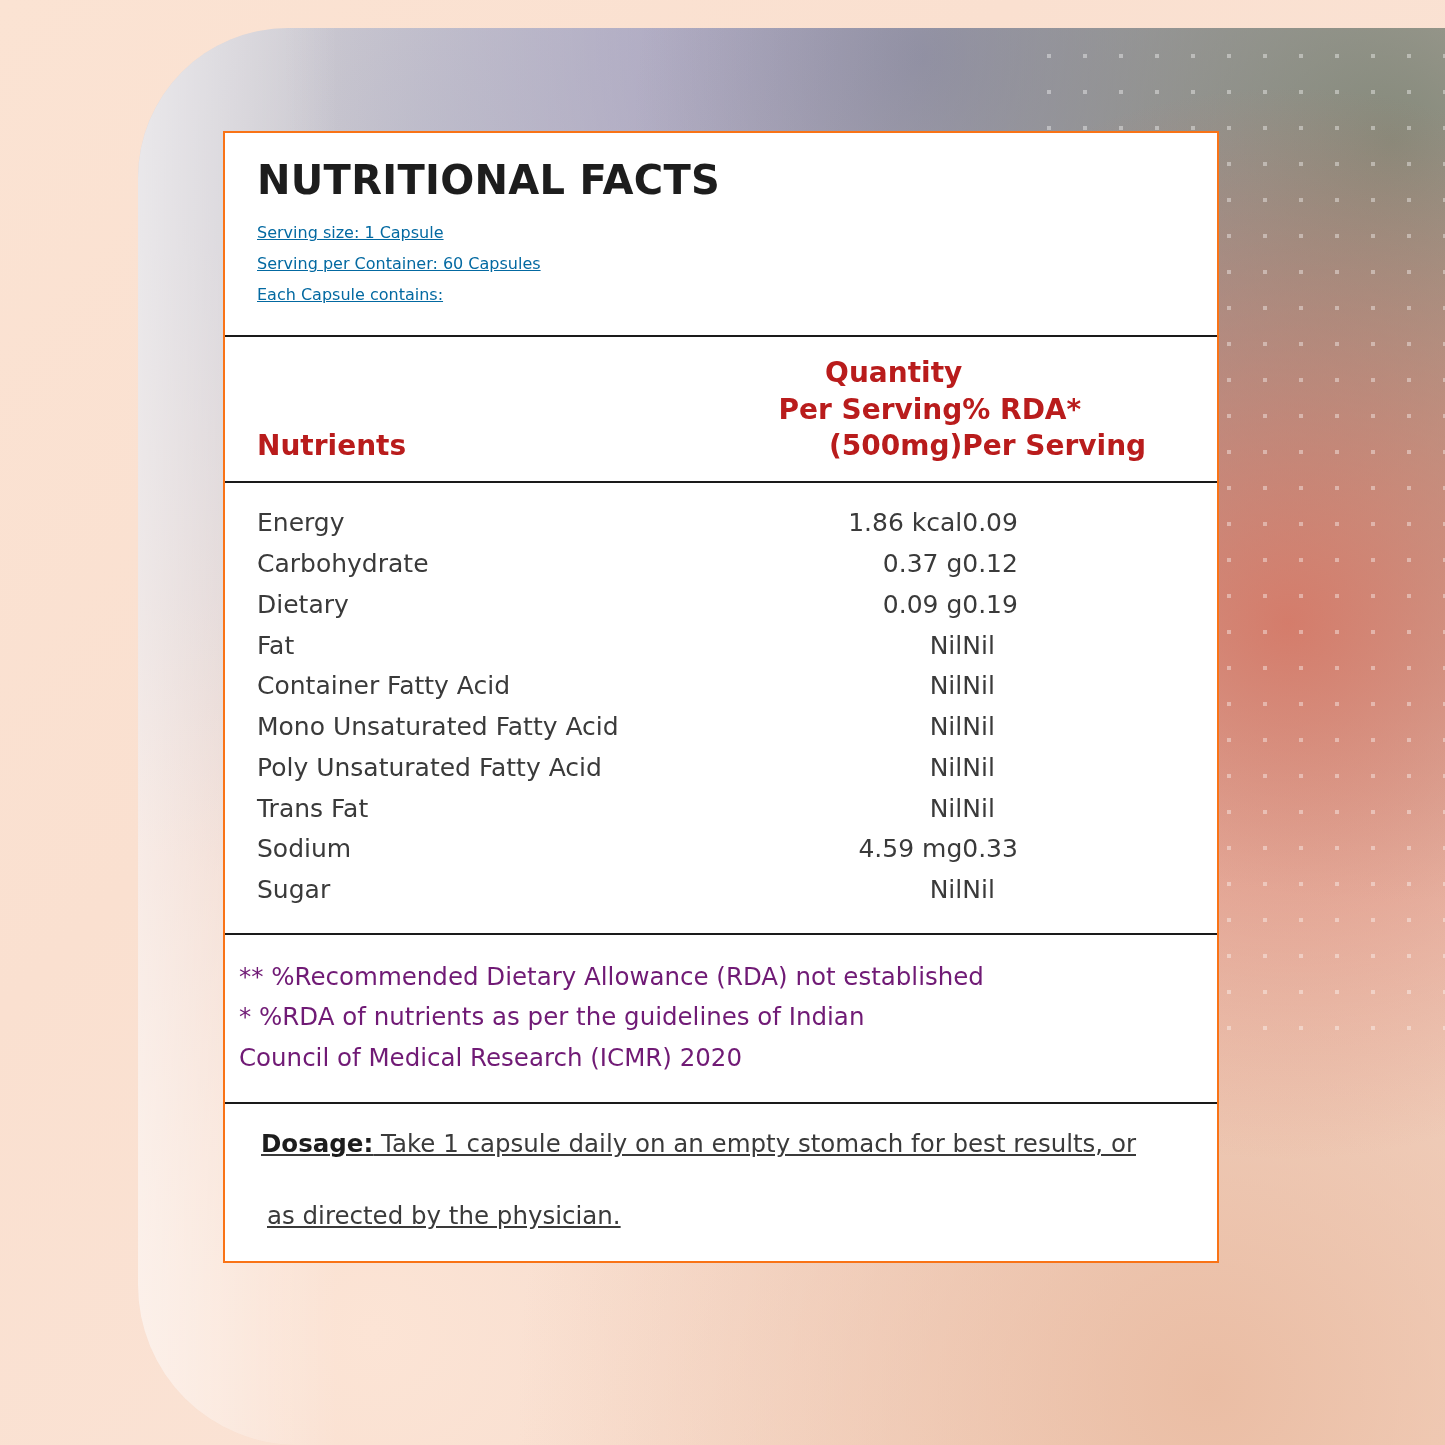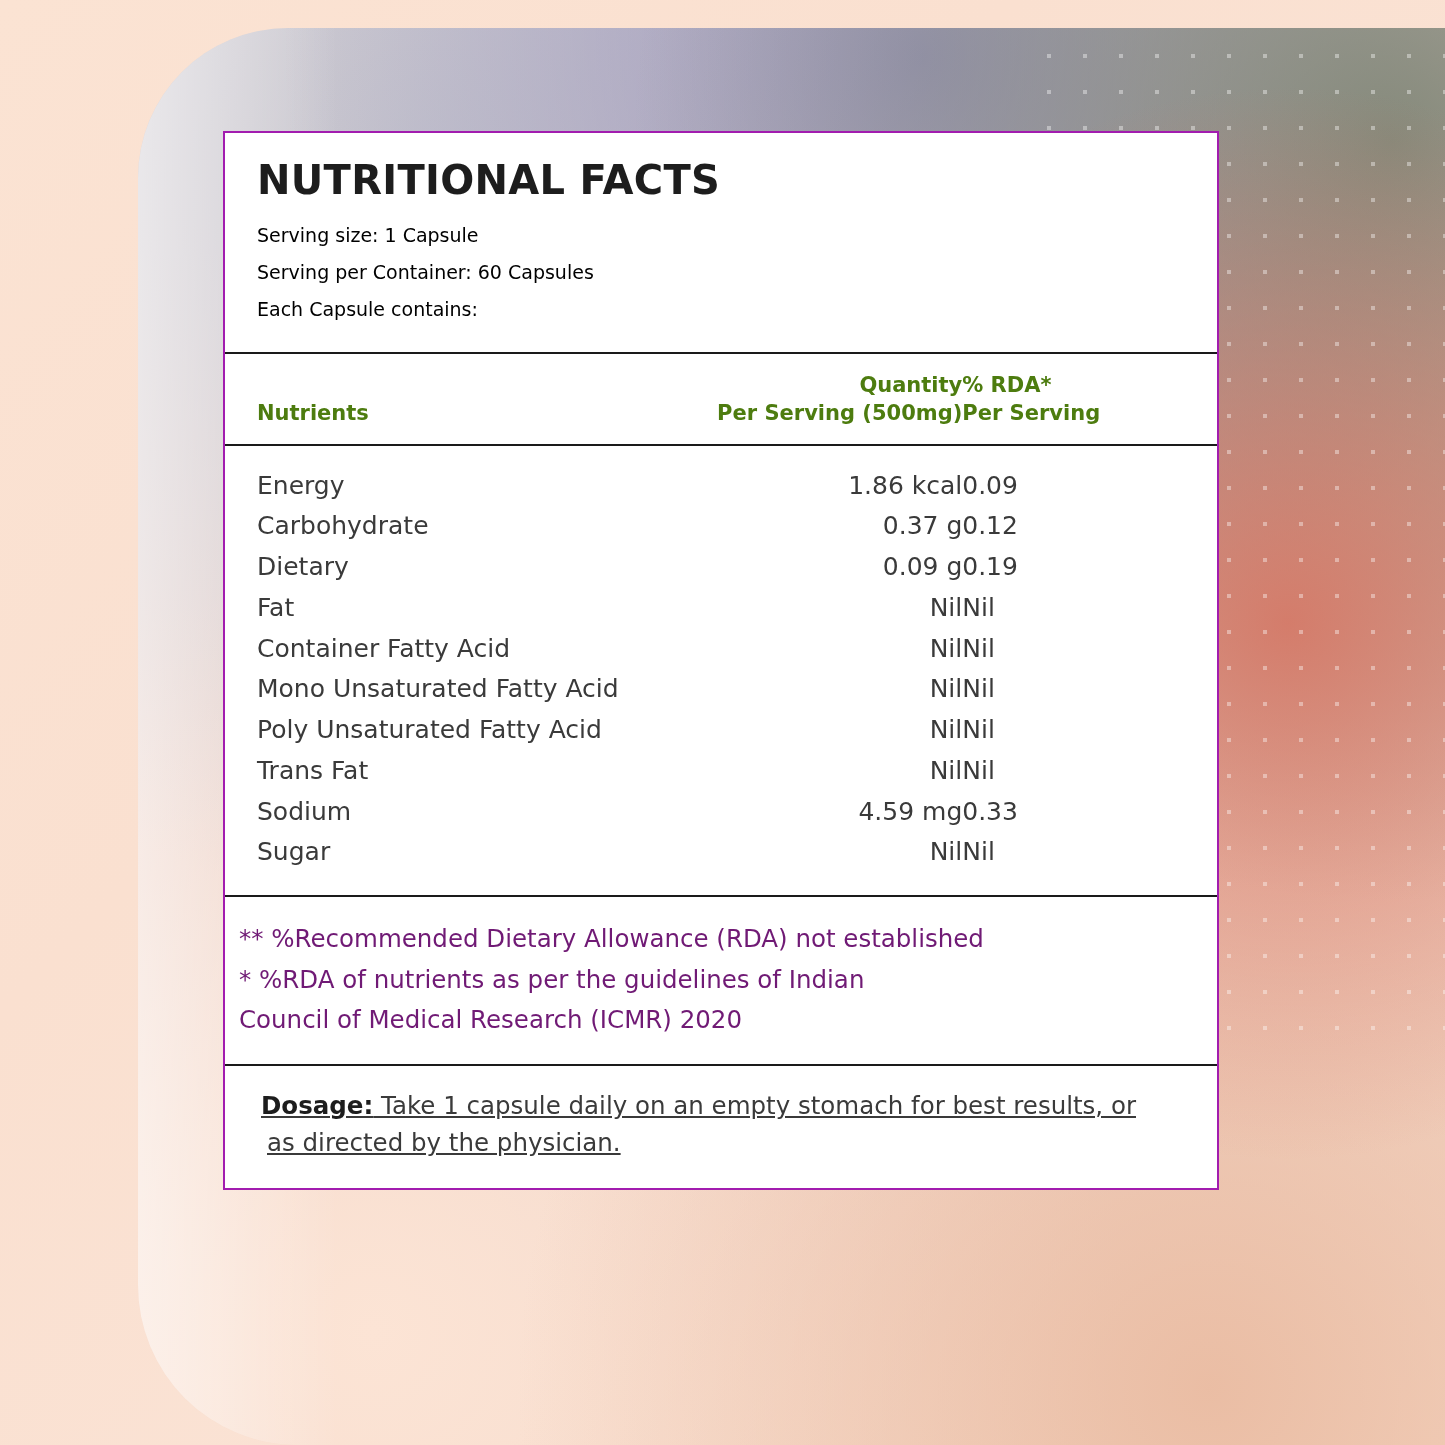--- a/index.html
+++ b/index.html
@@ -70,60 +70,61 @@
     border-bottom-left-radius: 160px;
   }
 
   
   .panel {
     position: absolute;
     left: 223px;
     top: 131px;
     width: 996px;
     background: #ffffff;
-    border: 2px solid #a21caf;
+    border: 2px solid #f97316;
     box-sizing: border-box;
     color: #2b2b2b;
   }
 
   .sec {
     padding: 26px 32px 24px 32px;
     box-sizing: border-box;
   }
 
   .title {
     font-size: 40px;
     font-weight: bold;
     letter-spacing: 0.3px;
     color: #1d1d1d;
     margin: 0 0 16px 0;
     line-height: 1.05;
   }
   .meta-line {
-    font-size: 19px;
+    font-size: 16px;
     line-height: 1.95;
-    color: #000000;
+    color: #0369a1;
+    text-decoration: underline;
   }
 
   
   .thead {
     display: flex;
     align-items: flex-end;
     padding: 18px 32px 16px 32px;
     box-sizing: border-box;
     border-top: 2px solid #1a1a1a;
   }
   .col-nutrient { flex: 0 0 46%; }
   .col-qty { flex: 0 0 30%; text-align: right; }
   .col-rda { flex: 1 1 auto; text-align: left; }
 
   .th {
-    font-size: 21px;
+    font-size: 28px;
     font-weight: bold;
-    color: #4d7c0f;
+    color: #b91c1c;
     line-height: 1.32;
   }
   .th-sub { display: block; }
 
   .tbody {
     border-top: 2px solid #1a1a1a;
     padding: 20px 32px 22px 32px;
     box-sizing: border-box;
   }
   .row {
@@ -147,21 +148,21 @@
     padding: 22px 36px 26px 36px;
     box-sizing: border-box;
     border-top: 2px solid #1a1a1a;
     font-size: 24.5px;
     line-height: 1.5;
     color: #3a3a3a;
     text-decoration: underline;
   }
   .dosage b { color: #1d1d1d; }
   .dosage .wrap { display: block; padding-left: 0; }
-  .dosage .cont { display: block; padding-left: 6px; }
+  .dosage .cont { display: block; padding-left: 6px; margin-top: 35px; }
 </style>
 </head>
 <body>
 
 <div class="stage">
   <div class="bg-peach"></div>
   <div class="bg-card">
     <div class="bg-dots"></div>
   </div>
   <div class="bg-sheen"></div>

